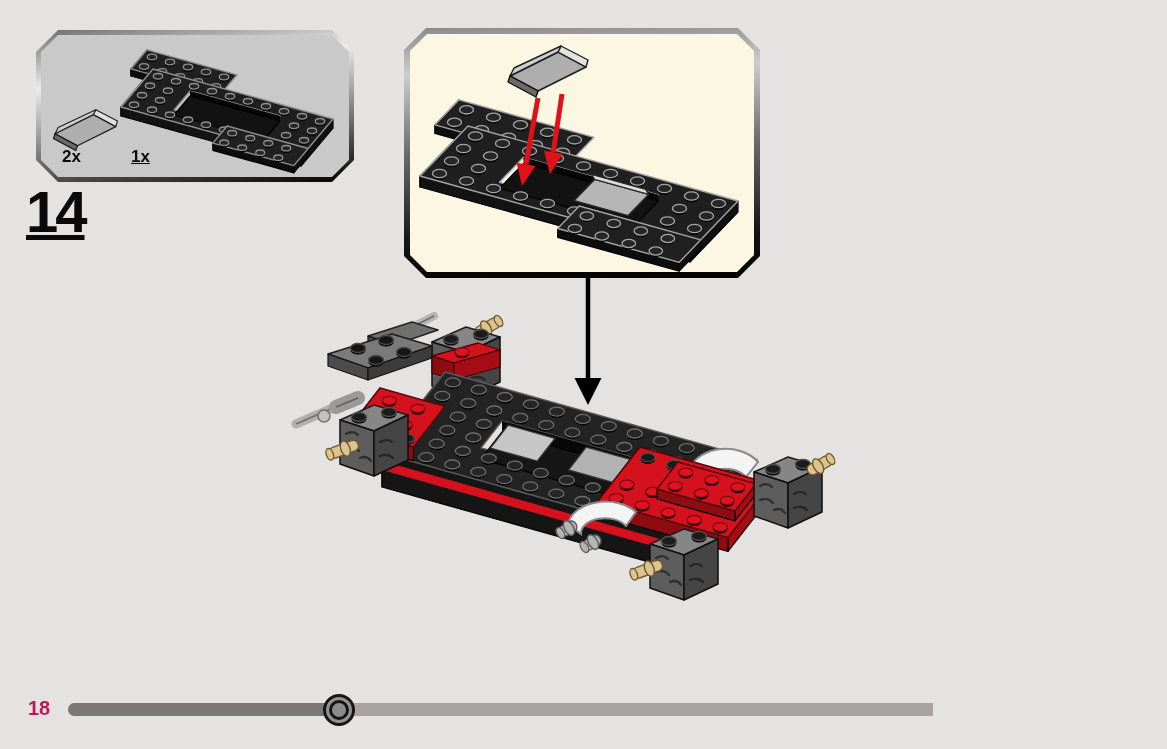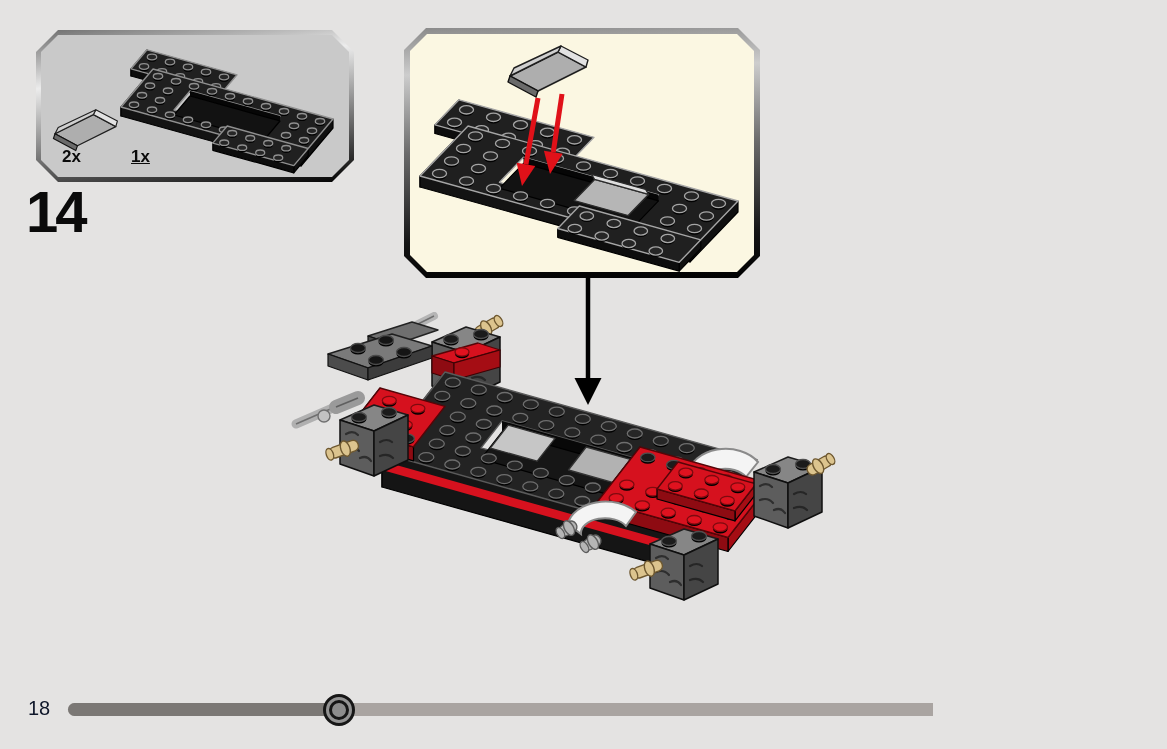--- a/index.html
+++ b/index.html
@@ -11,27 +11,27 @@
          calc(100% - 22px) 100%,22px 100%,0 calc(100% - 22px),0 22px);}
   .cut16{clip-path:polygon(17px 0,calc(100% - 17px) 0,100% 17px,100% calc(100% - 17px),
          calc(100% - 17px) 100%,17px 100%,0 calc(100% - 17px),0 17px);}
   .parts-box-outer{left:36px;top:30px;width:318px;height:152px;
         background:linear-gradient(172deg,#6e6e6e 0%,#ececec 30%,#9a9a9a 55%,#2a2a2a 88%,#000 100%);}
   .parts-box-inner{left:5px;top:5px;width:308px;height:142px;background:#c9c9c9;}
   .count-label{position:absolute;font-size:17px;font-weight:bold;color:#0a0a0a;}
   .count-2x{left:21px;top:112px;}
   .count-1x{left:90px;top:112px;text-decoration:underline;}
   .step-number{position:absolute;left:26px;top:183px;font-size:58px;font-weight:bold;
-        color:#0a0a0a;letter-spacing:-3px;line-height:1;}
+        color:#0a0a0a;letter-spacing:-3px;line-height:1;text-decoration:underline;}
   .inset-box-outer{left:404px;top:28px;width:356px;height:250px;
         background:linear-gradient(178deg,#8a8a8a 0%,#cdcdcd 18%,#6a6a6a 48%,#151515 82%,#000 100%);}
   .inset-box-inner{left:6px;top:6px;width:344px;height:238px;background:#fbf7e2;}
   .connector{position:absolute;left:558px;top:277px;z-index:5;}
   .model-wrap{position:absolute;left:280px;top:312px;}
-  .footer-page-number{position:absolute;left:28px;top:697px;font-size:20px;font-weight:normal;color:#0f172a;}
+  .footer-page-number{position:absolute;left:28px;top:697px;font-size:20px;font-weight:bold;color:#be185d;}
   .progress-track{position:absolute;left:68px;top:703px;width:1099px;height:13px;
         background:#a9a4a1;border-radius:7px 0 0 7px;}
   .progress-fill{position:absolute;left:0;top:0;height:13px;background:#7b7875;border-radius:7px 0 0 7px;}
   .progress-knob{position:absolute;left:322px;top:694px;width:26px;height:26px;border-radius:50%;
         background:#939393;border:3px solid #161616;}
   .progress-knob::after{content:"";position:absolute;left:3px;top:3px;right:3px;bottom:3px;
         border-radius:50%;border:3px solid #161616;background:#8c8c8c;}
   svg{display:block;}
 </style>
 </head>

